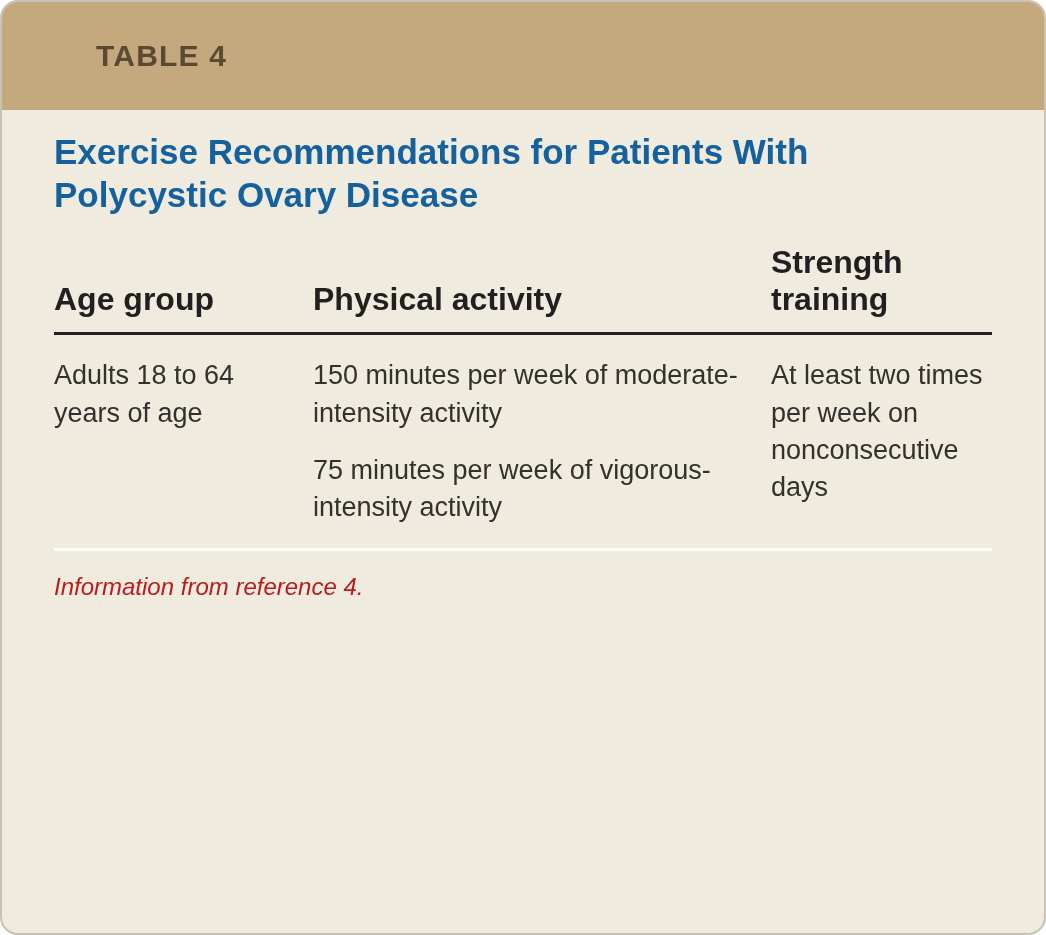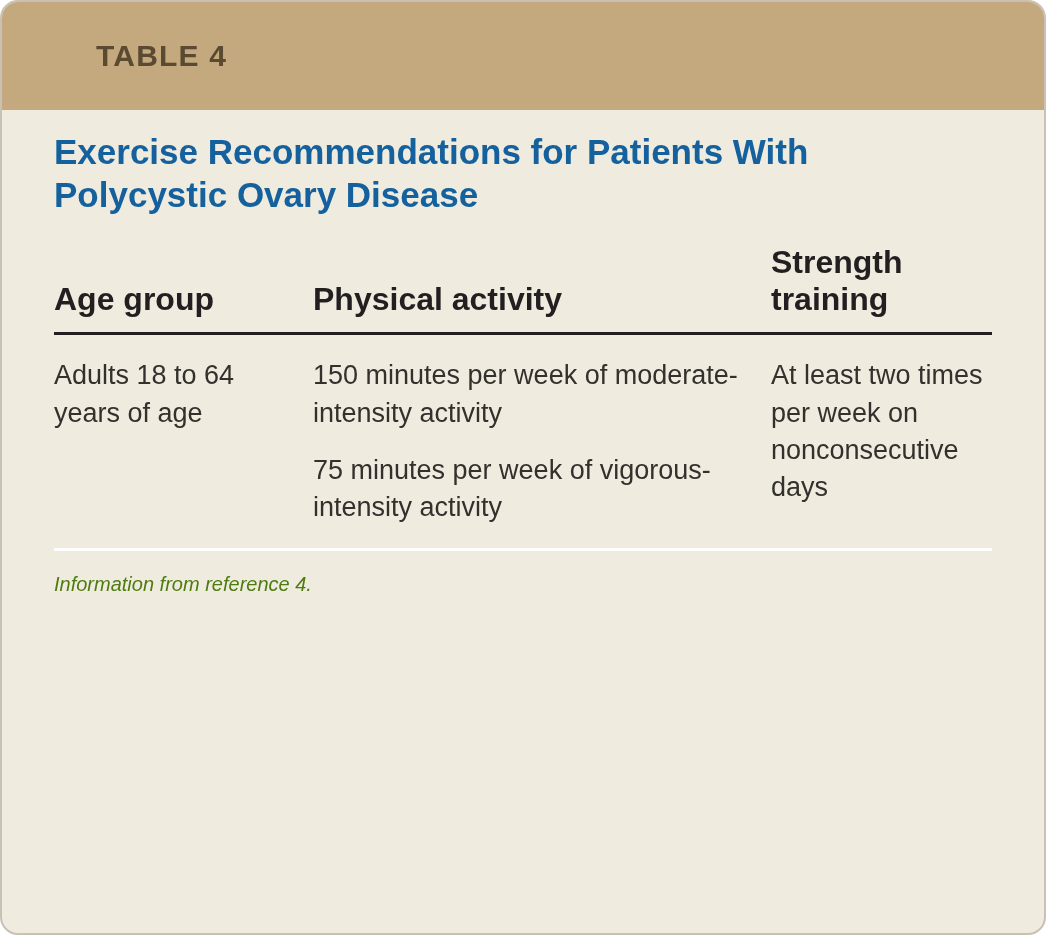--- a/index.html
+++ b/index.html
@@ -81,22 +81,22 @@
     margin-bottom: 0;
   }
   .col-age { width: 245px; padding-right: 14px; }
   .col-activity { width: 432px; padding-right: 26px; }
   .col-strength { width: auto; }
   .footnote-rule {
     border-top: 3px solid #ffffff;
     margin-top: 0;
   }
   .footnote {
-    color: #4d7c0f;
-    font-size: 20px;
+    color: #b91c1c;
+    font-size: 24px;
     font-style: italic;
     padding: 22px 0 0 0;
   }
 </style>
 </head>
 <body>
 
 <div id="table-card">
 
   <div class="card-header">

